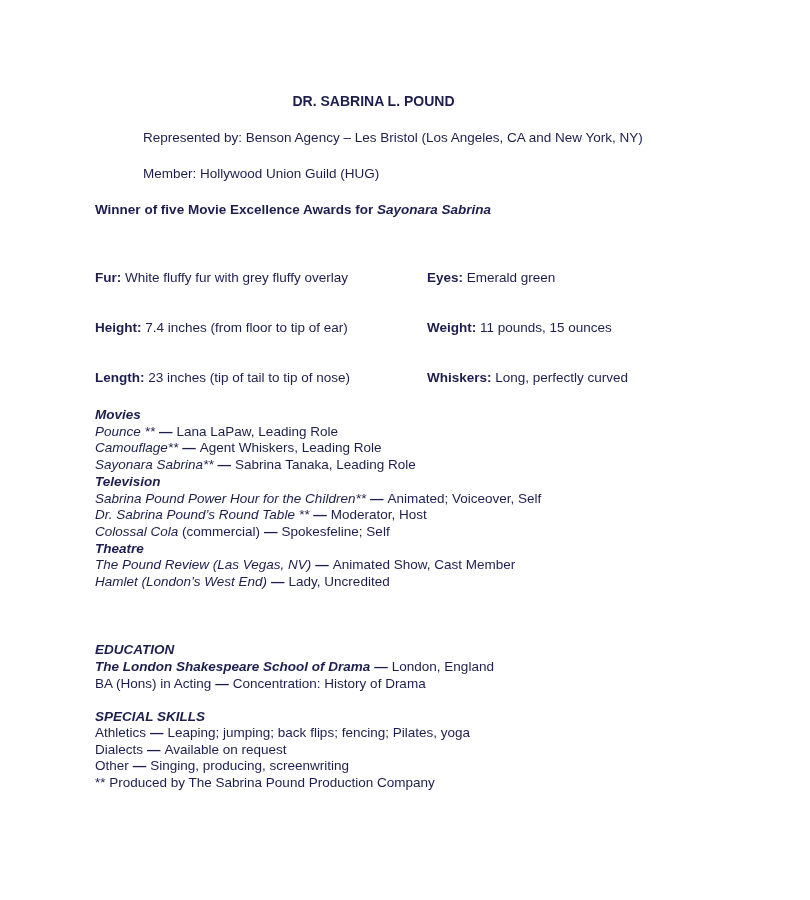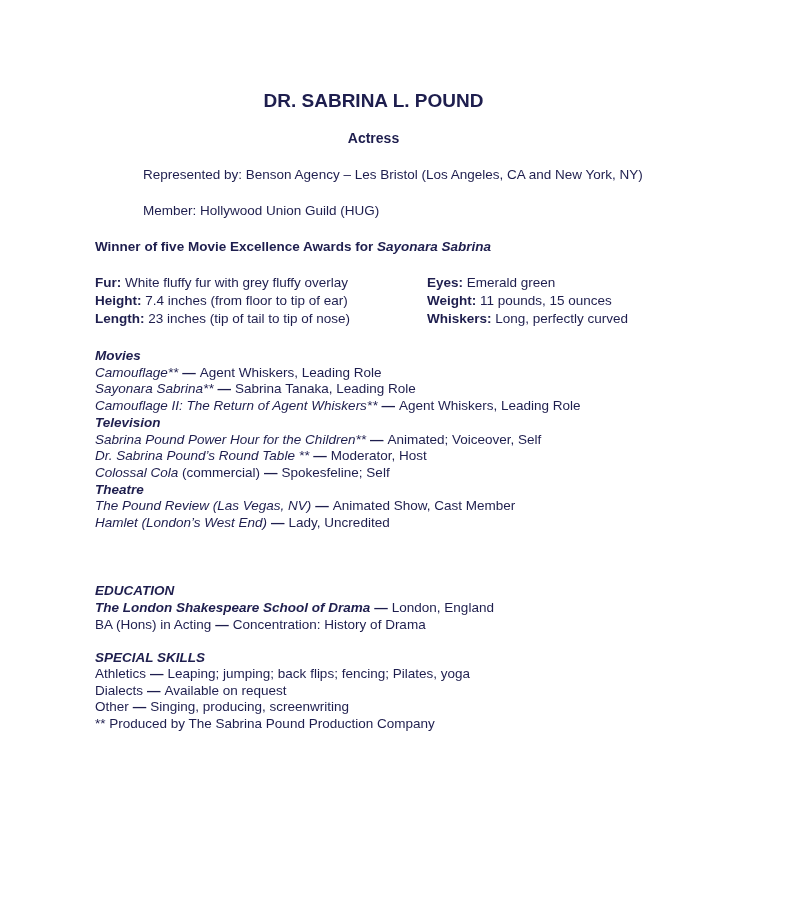--- a/index.html
+++ b/index.html
@@ -17,39 +17,39 @@
   }
   .doc {
     position: absolute;
     left: 95px;
     top: 92px;
     width: 557px;
     font-size: 13.5px;
     line-height: 17px;
   }
   .title {
-    font-size: 19px;
+    font-size: 14px;
     line-height: 18px;
     font-weight: bold;
     text-align: center;
   }
   .subtitle {
     margin-top: 19px;
     font-size: 14px;
     line-height: 18px;
     font-weight: bold;
     text-align: center;
   }
   .hline { margin-top: 19px; }
   .hline b { font-weight: normal; margin-left: 48px; }
   .award { margin-top: 19px; font-weight: bold; }
   .award .it { font-style: italic; }
   .attrs { margin-top: 19px; }
   .attr-row { display: flex; line-height: 18px; }
-  .attr-cell { white-space: nowrap; }
+  .attr-cell { white-space: nowrap; margin-top: 32px; }
   .attr-cell.left { width: 332px; }
   .attr-cell b { font-weight: bold; }
   .section-heading {
     font-weight: bold;
     margin-top: 37px;
     line-height: 18px;
   }
   .exp-groups { margin-top: 20px; }
   .exp-groups .xline, .exp-cat { line-height: 16.7px; }
   .exp-cat { font-weight: bold; font-style: italic; }
@@ -67,21 +67,20 @@
   .skills .xline { line-height: 16.8px; }
   .footnote { line-height: 16.8px; }
 </style>
 </head>
 <body>
 
 <div class="doc">
 
   <div class="title">DR. SABRINA L. POUND</div>
 
-  <div class="subtitle">Actress</div>
 
   <div id="contact-lines">
       <div class="hline"><b>Represented by:</b> Benson Agency – Les Bristol (Los Angeles, CA and New York, NY)</div>
       <div class="hline"><b>Member:</b> Hollywood Union Guild (HUG)</div>
     </div>
 
   <div class="award"><span>Winner of five Movie Excellence Awards for </span><span class="it">Sayonara Sabrina</span></div>
 
   <div class="attrs" id="attributes">
       <div class="attr-row">
@@ -94,23 +93,23 @@
       </div>
       <div class="attr-row">
         <div class="attr-cell left"><b>Length:</b> 23 inches (tip of tail to tip of nose)</div>
         <div class="attr-cell"><b>Whiskers:</b> Long, perfectly curved</div>
       </div>
     </div>
 
 
   <div class="exp-groups" id="experience-groups">
       <div class="exp-cat">Movies</div>
+      <div class="xline"><span class="it">Pounce **</span><b class="dash">—</b><span>Lana LaPaw, Leading Role</span></div>
       <div class="xline"><span class="it">Camouflage**</span><b class="dash">—</b><span>Agent Whiskers, Leading Role</span></div>
       <div class="xline"><span class="it">Sayonara Sabrina**</span><b class="dash">—</b><span>Sabrina Tanaka, Leading Role</span></div>
-      <div class="xline"><span class="it">Camouflage II: The Return of Agent Whiskers**</span><b class="dash">—</b><span>Agent Whiskers, Leading Role</span></div>
       <div class="exp-cat">Television</div>
       <div class="xline"><span class="it">Sabrina Pound Power Hour for the Children**</span><b class="dash">—</b><span>Animated; Voiceover, Self</span></div>
       <div class="xline"><span class="it">Dr. Sabrina Pound’s Round Table **</span><b class="dash">—</b><span>Moderator, Host</span></div>
       <div class="xline"><span class="it">Colossal Cola</span><span> (commercial)</span><b class="dash">—</b><span>Spokesfeline; Self</span></div>
       <div class="exp-cat">Theatre</div>
       <div class="xline"><span class="it">The Pound Review (Las Vegas, NV)</span><b class="dash">—</b><span>Animated Show, Cast Member</span></div>
       <div class="xline"><span class="it">Hamlet (London’s West End)</span><b class="dash">—</b><span>Lady, Uncredited</span></div>
     </div>
 
   <div class="edu">

